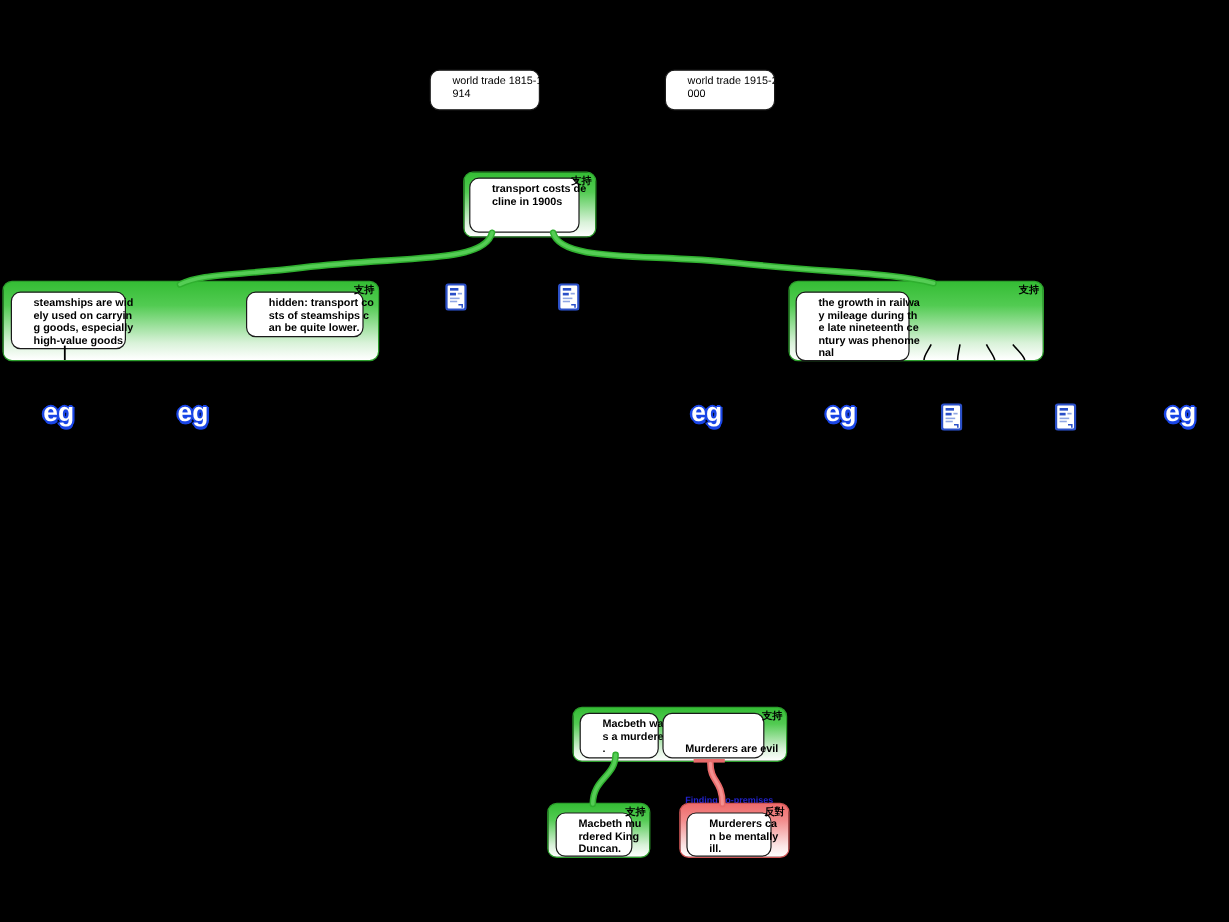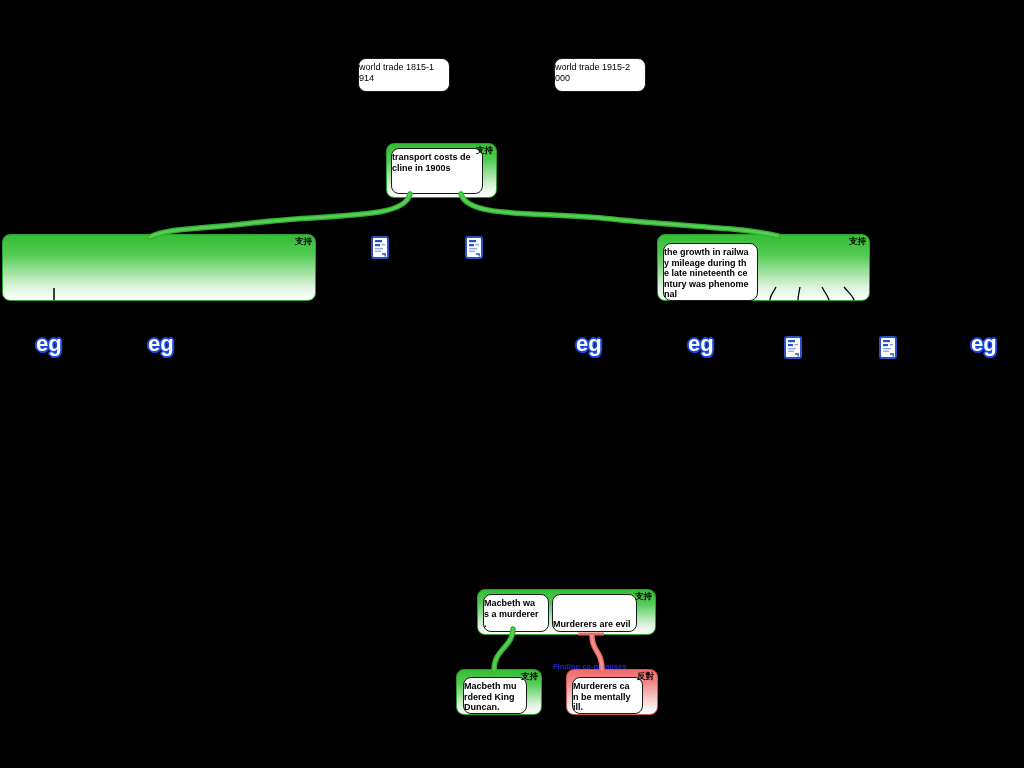--- a/index.html
+++ b/index.html
@@ -1,20 +1,20 @@
 <!DOCTYPE html>
 <html><head>
 <meta charset="utf-8">
 <style>
   html,body{margin:0;padding:0;background:#000;}
   #stage{position:relative;width:1024px;height:768px;background:#000;overflow:hidden;
          font-family:"Liberation Sans",sans-serif;}
   .wires{position:absolute;left:0;top:0;width:1024px;height:768px;pointer-events:none;z-index:5;}
   .node{position:absolute;background:#fff;border:1.4px solid #1a1a1a;border-radius:8px;
-        padding:3px 0;font-size:9px;line-height:10.5px;color:#000;white-space:pre;
+        padding:3px 18px;font-size:9px;line-height:10.5px;color:#000;white-space:pre;
         box-sizing:border-box;z-index:3;}
   .cluster{position:absolute;border-radius:8px;box-sizing:border-box;z-index:2;font-weight:bold;}
   .cluster.green{background:linear-gradient(180deg,#35bd35 0%,#52cb52 30%,#d9f2d9 78%,#ffffff 100%);
         border:1px solid #2c9e2c;}
   .cluster.red{background:linear-gradient(180deg,#ee6b6b 0%,#f38b8b 30%,#fbe3e3 78%,#ffffff 100%);
         border:1px solid #d05555;}
   .tab{position:absolute;top:1px;right:3px;font-size:8.5px;line-height:10px;color:#000;z-index:4;}
   .eg{position:absolute;font-weight:bold;font-size:22px;line-height:20px;color:#fff;z-index:3;
       text-shadow:-2px 0 0 #1a46e6,2px 0 0 #1a46e6,0 -2px 0 #1a46e6,0 2px 0 #1a46e6,
                   -1px -1px 0 #1a46e6,1px -1px 0 #1a46e6,-1px 1px 0 #1a46e6,1px 1px 0 #1a46e6,
@@ -75,20 +75,27 @@
     <rect x="4" y="4" width="7" height="2.2" fill="#2b50c8"></rect>
     <rect x="4" y="8" width="5" height="2.2" fill="#2b50c8"></rect>
     <rect x="10.5" y="8" width="3.5" height="1.4" fill="#8fa6e4"></rect>
     <rect x="4" y="12" width="8" height="1.3" fill="#8fa6e4"></rect>
     <rect x="4" y="14.6" width="6" height="1.3" fill="#8fa6e4"></rect>
     <path d="M11 18 L14.2 18 L14.2 20.4" stroke="#2b50c8" fill="none" stroke-width="1.3"></path>
   </svg>
 
   <div class="cluster green" style="left:2px;top:234px;width:314px;height:67px;">
     <span class="tab">支持</span>
+    <div class="node" style="left:6px;top:8px;width:96px;height:48px;">steamships are wid
+ely used on carryin
+g goods, especially
+high-value goods</div>
+    <div class="node" style="left:202px;top:8px;width:98px;height:38px;">hidden: transport co
+sts of steamships c
+an be quite lower.</div>
   </div>
 
   <div class="cluster green" style="left:657px;top:234px;width:213px;height:67px;">
     <span class="tab">支持</span>
     <div class="node" style="left:5px;top:8px;width:95px;height:58px;">the growth in railwa
 y mileage during th
 e late nineteenth ce
 ntury was phenome
 nal</div>
   </div>

